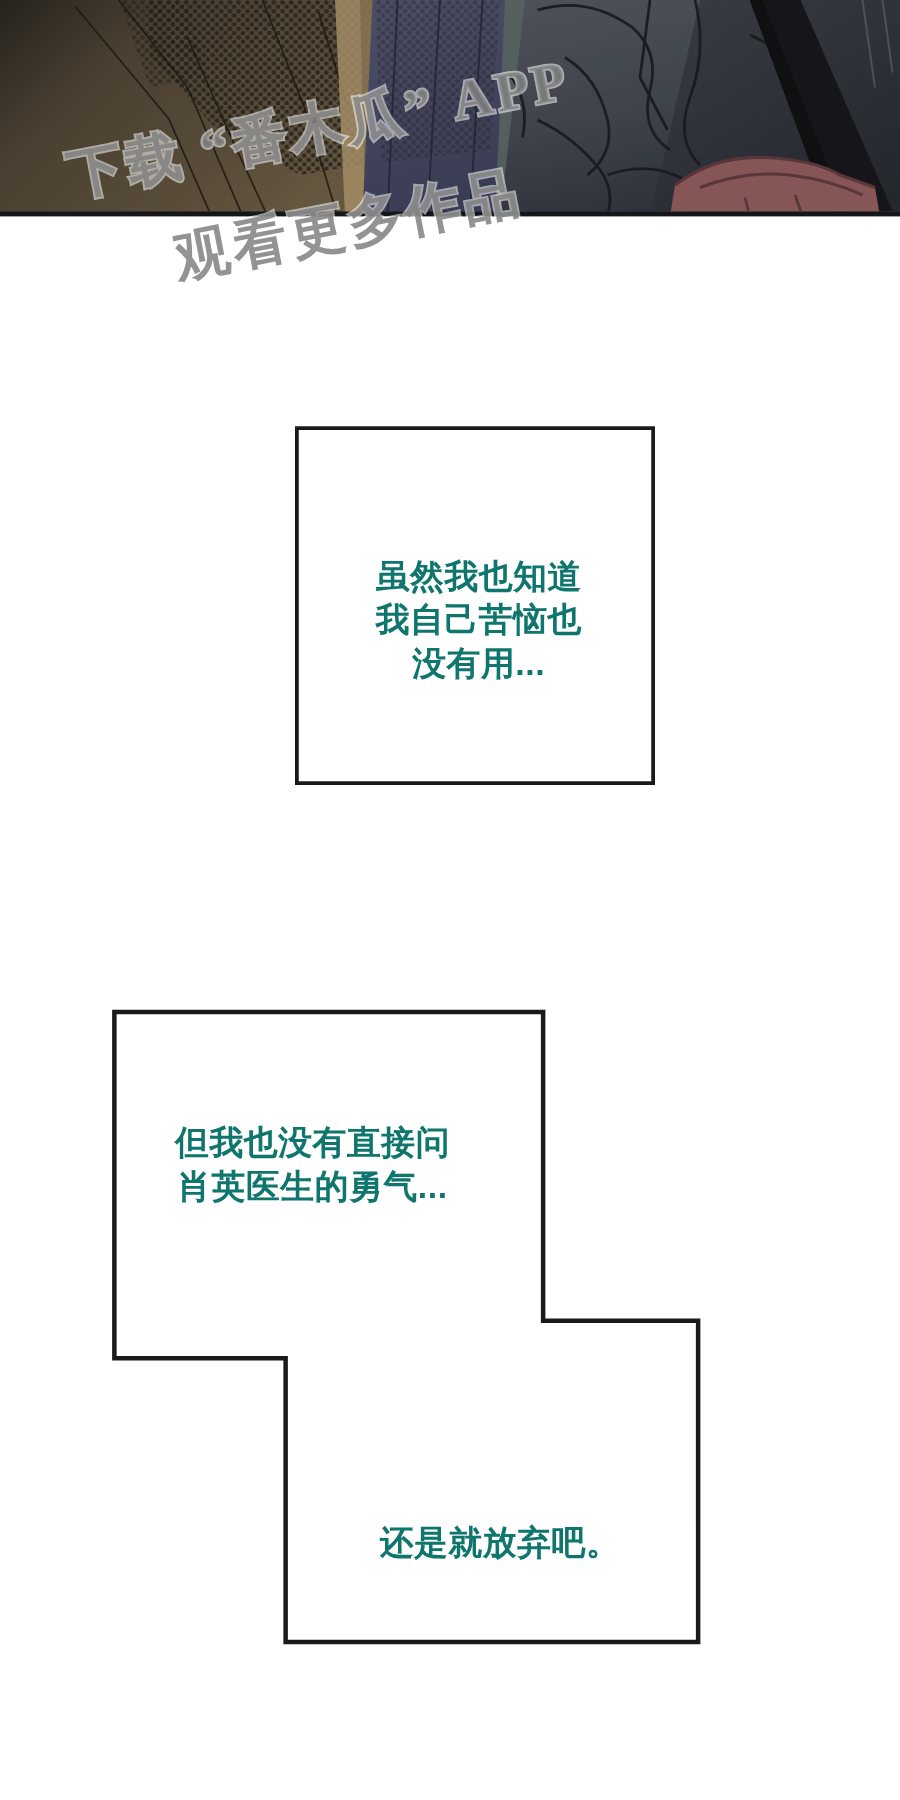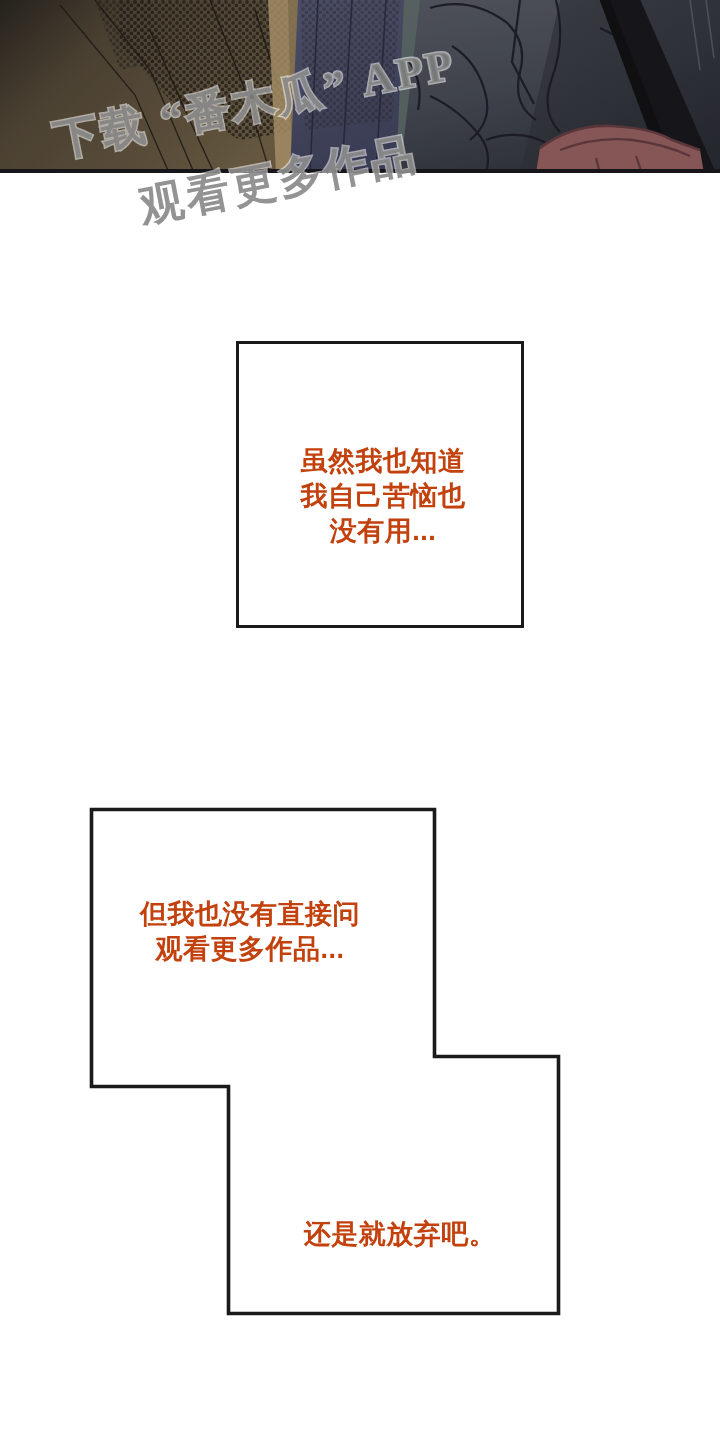--- a/index.html
+++ b/index.html
@@ -84,21 +84,21 @@
     left: 236px;
     top: 341px;
     width: 288px;
     height: 287px;
     border: 3px solid #1a1a1a;
   }
   .box-text {
     position: absolute;
     text-align: center;
     font-weight: bold;
-    color: #c2410c;
+    color: #0f766e;
     line-height: 1.30;
     letter-spacing: 0.5px;
     white-space: pre-line;
   }
   #box-one-text {
     left: 0;
     top: 100px;
     width: 288px;
     font-size: 27px;
   }
@@ -239,16 +239,16 @@
     <div id="box-one-text" class="box-text">虽然我也知道
 我自己苦恼也
 没有用...</div>
   </div>
 
   <svg id="box-two-shape" viewBox="0 0 490 525" width="490" height="525" xmlns="http://www.w3.org/2000/svg">
     <polygon points="9.5,9.5 352.5,9.5 352.5,256.5 476.5,256.5 476.5,513.5 146.5,513.5 146.5,286.5 9.5,286.5" fill="#ffffff" stroke="#1a1a1a" stroke-width="3.6" stroke-linejoin="miter"></polygon>
   </svg>
 
   <div id="box-two-text-a" class="box-text">但我也没有直接问
-观看更多作品...</div>
+肖英医生的勇气...</div>
   <div id="box-two-text-b" class="box-text">还是就放弃吧。</div>
 
 </div>
 
 </body></html>

